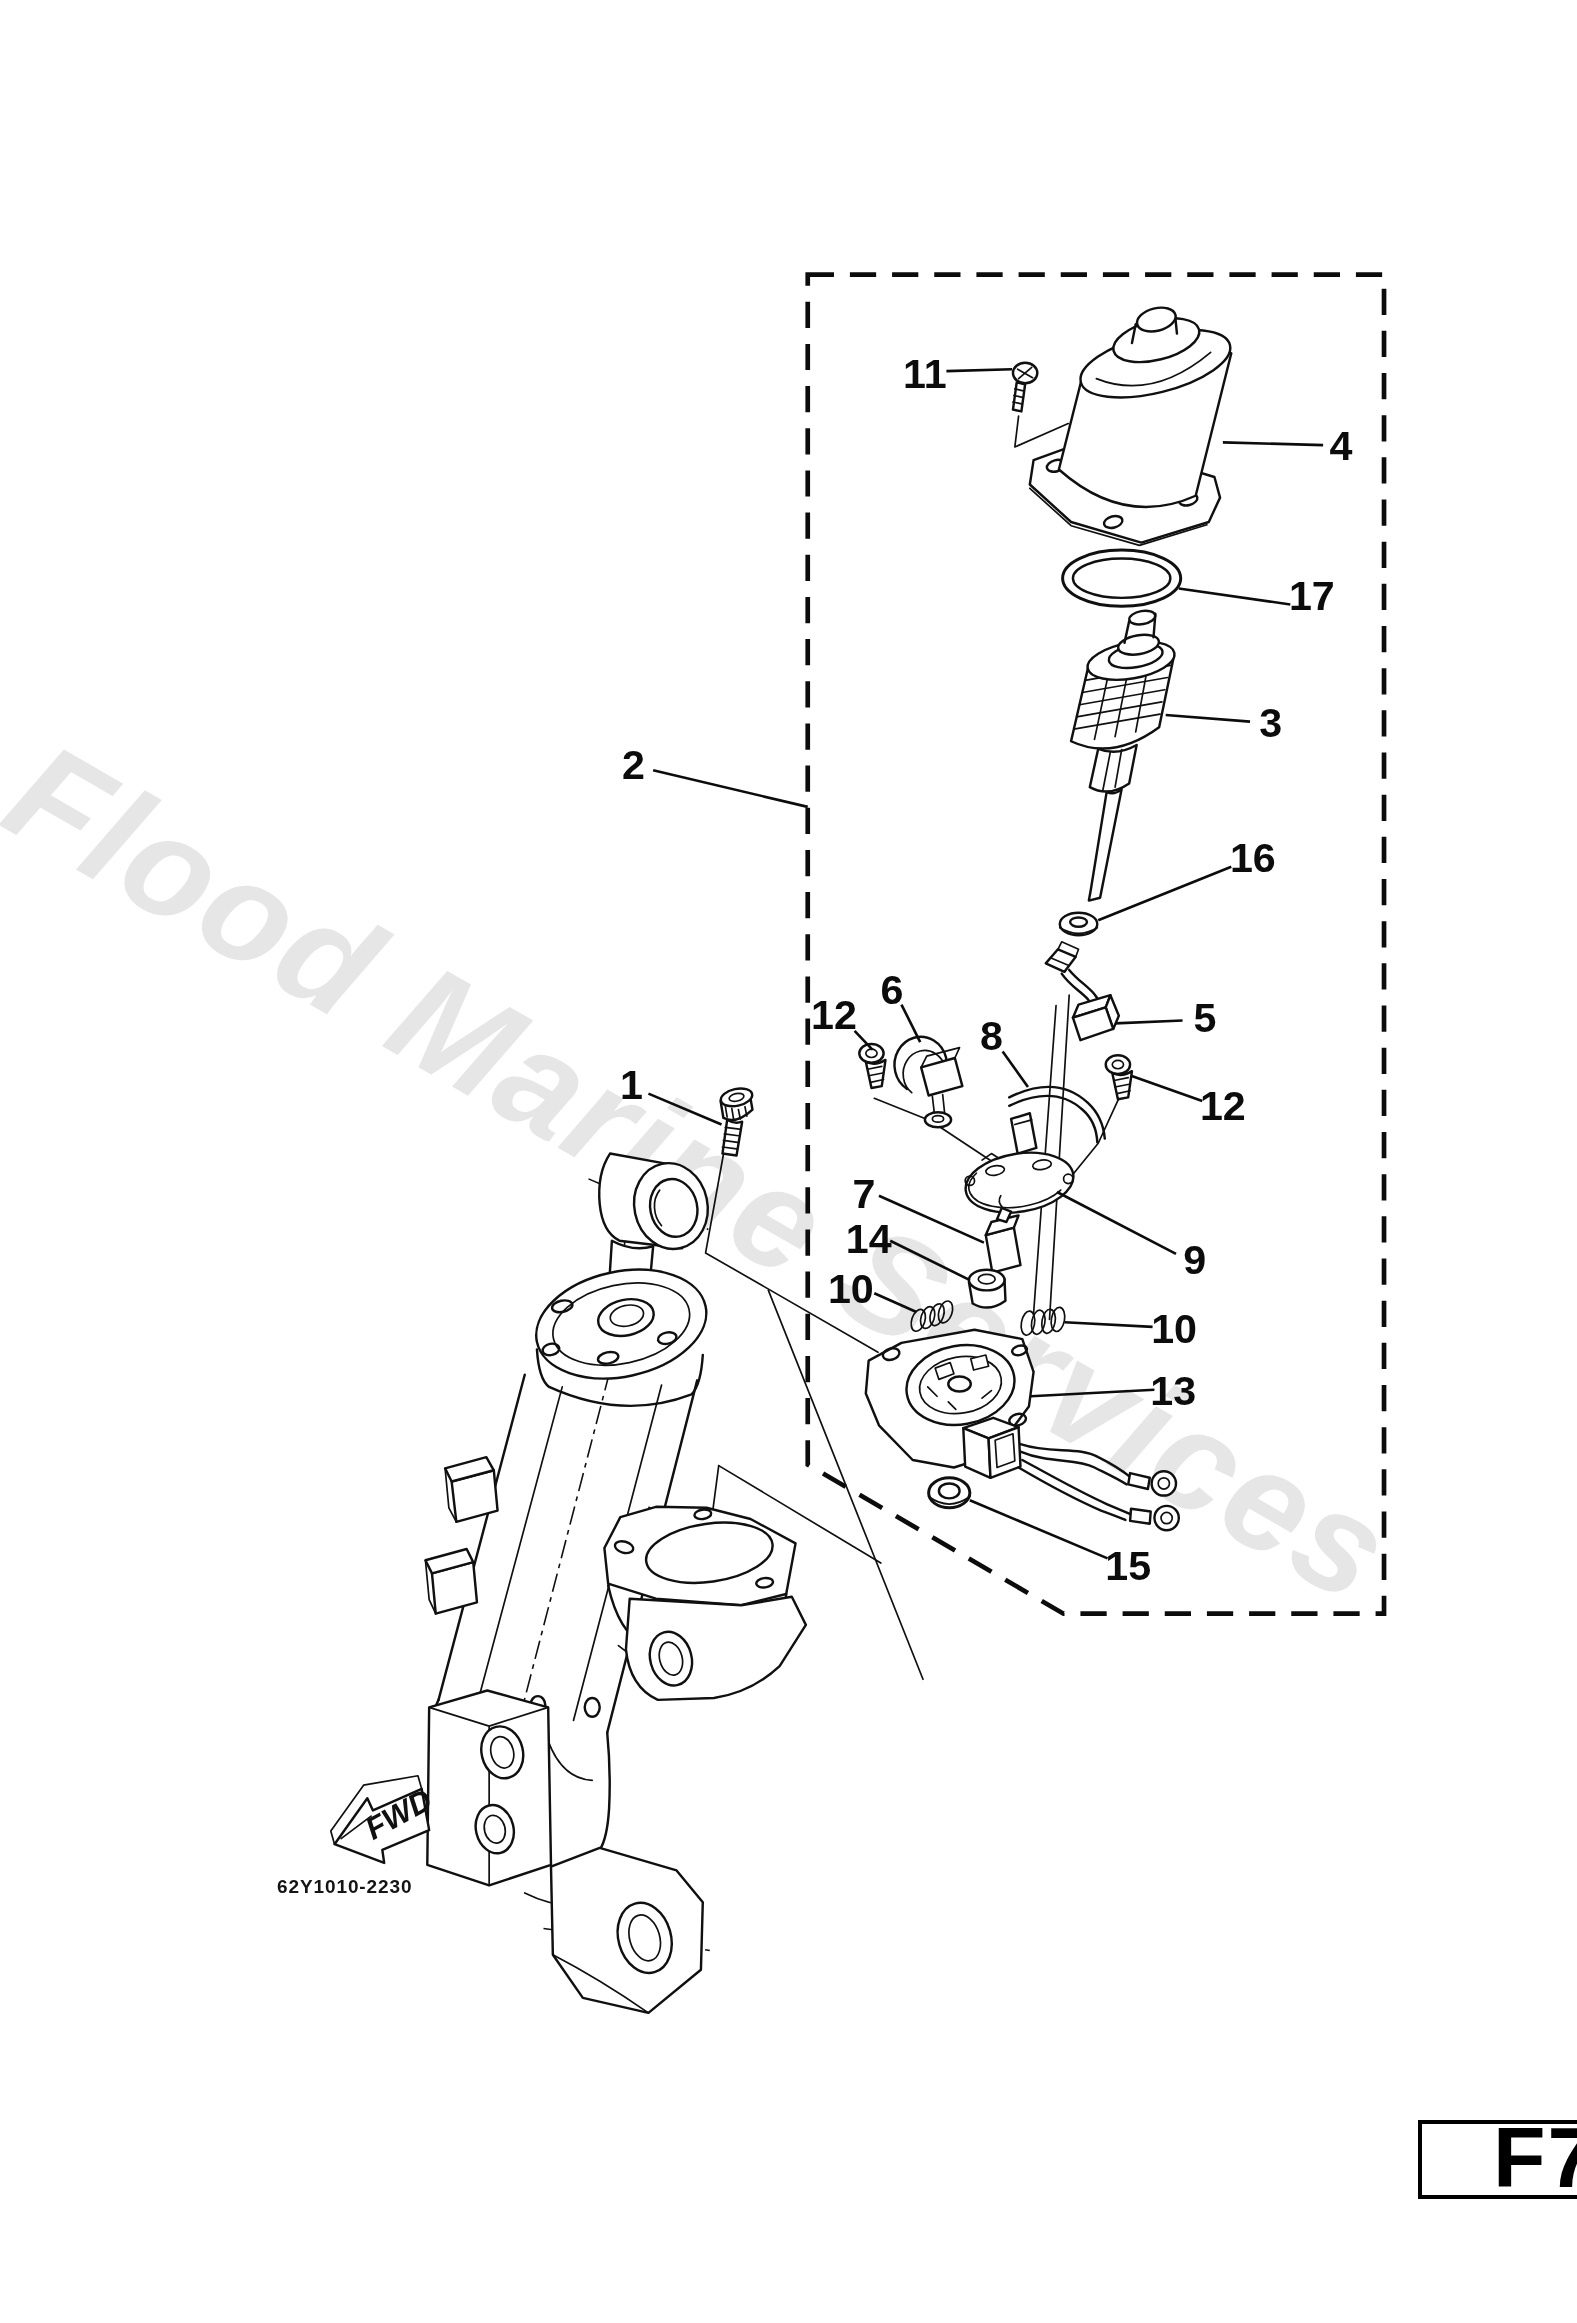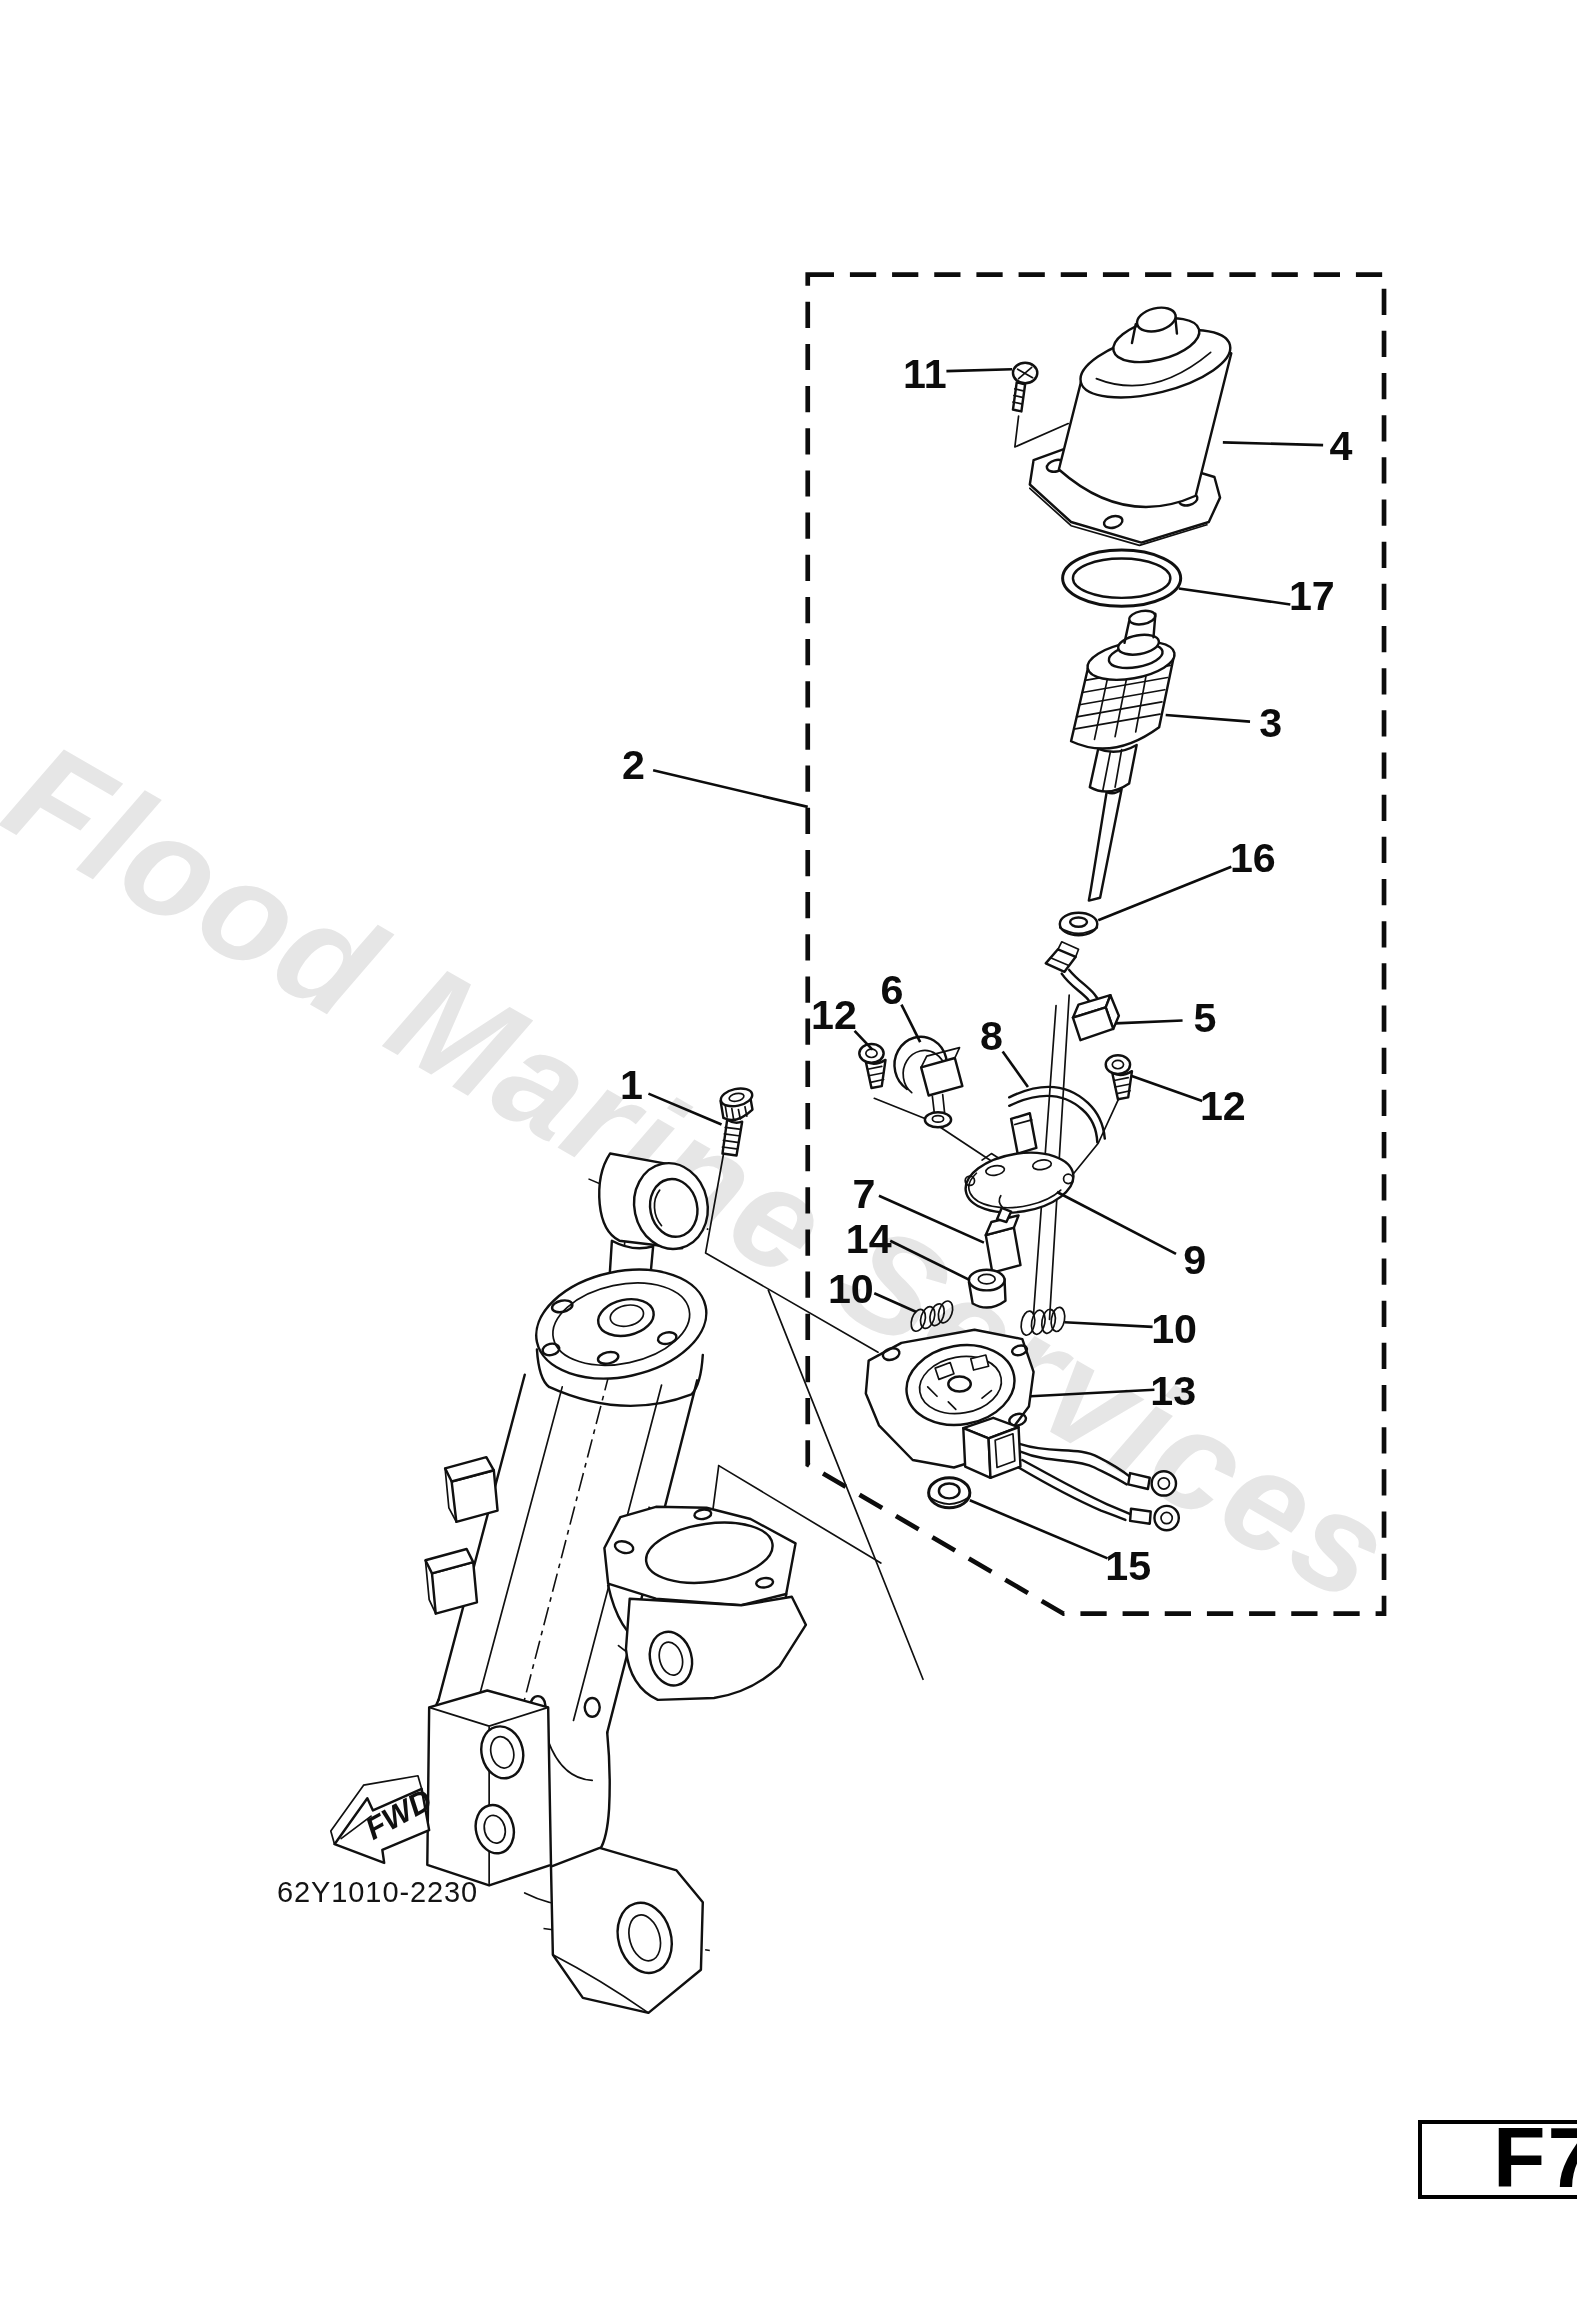--- a/index.html
+++ b/index.html
@@ -18,21 +18,21 @@
   .ln{fill:none;stroke:#101010;stroke-width:2.6;stroke-linecap:round;stroke-linejoin:round;}
   .lnf{fill:#ffffff;stroke:#101010;stroke-width:2.6;stroke-linejoin:round;stroke-linecap:round;}
   .thin{stroke-width:1.8;}
   .thick{stroke-width:3.2;}
   .cdash{fill:none;stroke:#101010;stroke-width:1.7;stroke-dasharray:20 6 5 6;}
   .leader{fill:none;stroke:#0c0c0c;stroke-width:2.8;stroke-linejoin:round;}
   .callout{font-family:"Liberation Sans",sans-serif;font-size:44px;font-weight:bold;fill:#0c0c0c;text-anchor:middle;}
   .fwdtext{font-family:"Liberation Sans",sans-serif;font-size:33px;font-weight:bold;font-style:italic;fill:#101010;}
   .part-number{
     position:absolute;left:277px;top:1876px;z-index:2;
-    font-size:29px;font-weight:normal;color:#141414;letter-spacing:0.9px;
+    font-size:19px;font-weight:bold;color:#141414;letter-spacing:0.9px;
   }
   .page-code-box{
     position:absolute;left:1418px;top:2120px;width:215px;height:79px;z-index:2;
     border:4.7px solid #000;box-sizing:border-box;background:#fff;
     font-size:86px;font-weight:bold;color:#000;
     padding-left:71px;line-height:66px;letter-spacing:1.9px;
   }
 </style>
 </head>
 <body>

